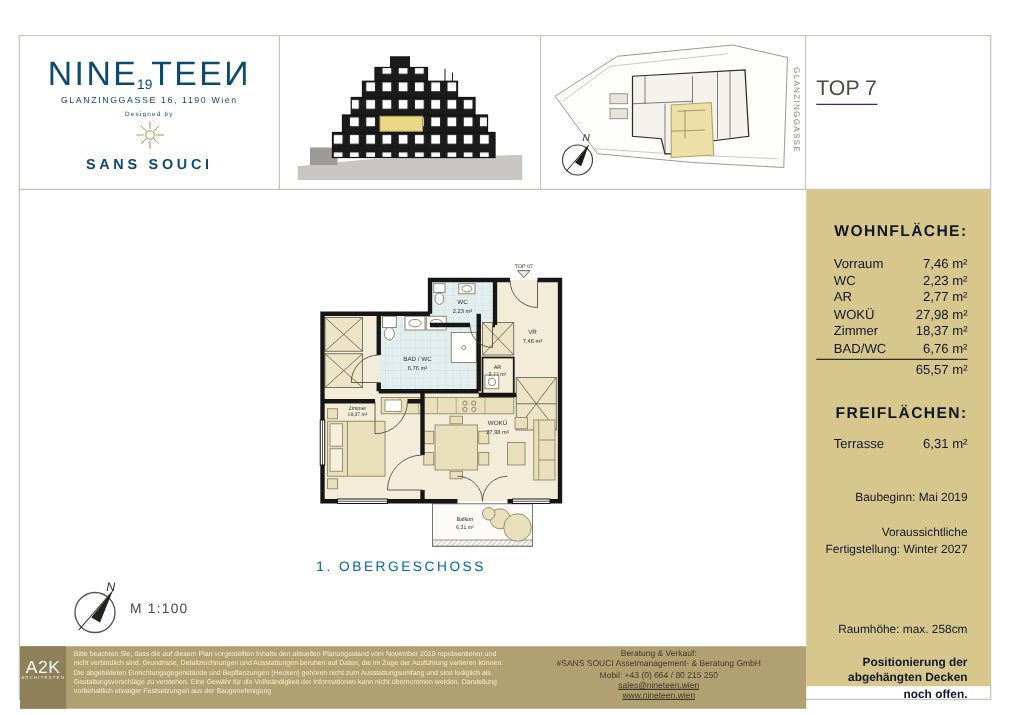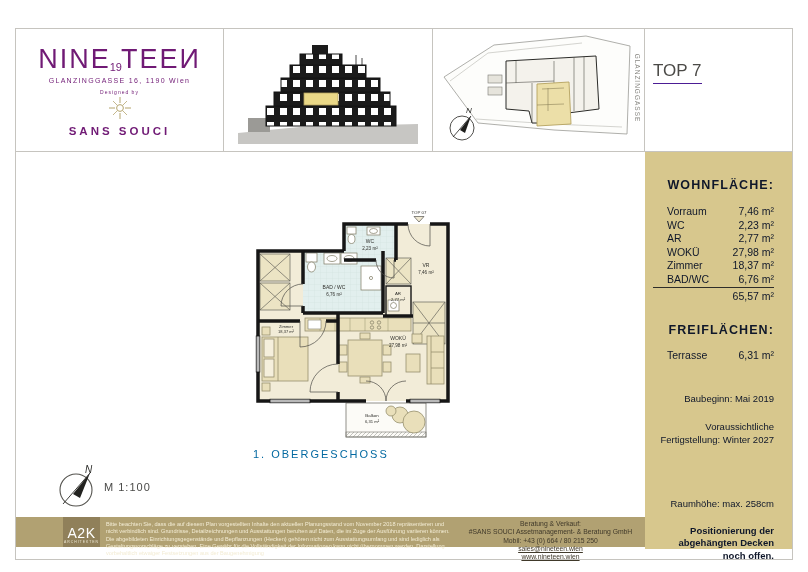--- a/index.html
+++ b/index.html
@@ -4,21 +4,21 @@
 <style>
   * { box-sizing: border-box; margin: 0; padding: 0; }
   html,body { width:808px; height:572px; background:#fff; font-family:"Liberation Sans",sans-serif; position:relative; overflow:hidden; }
   .abs { position:absolute; }
 
   
   .frame { left:15px; top:28px; width:778px; height:532px; border:1px solid #c6c4bf; }
 
   
   .hpanel { top:29px; height:123px; border-right:1px solid #c6c4bf; border-bottom:1px solid #c6c4bf; background:#fff; }
-  #panel-logo   { left:16px;  width:208px; text-align:center; color:#701a75; }
+  #panel-logo   { left:16px;  width:208px; text-align:center; color:#0c4a6e; }
   #panel-elev   { left:224px; width:209px; }
   #panel-site   { left:433px; width:212px; }
   #panel-title  { left:645px; width:147px; border-right:none; padding:32px 6px 0 8px; }
 
   .brand-name { font-size:27px; letter-spacing:2px; font-weight:400; margin-top:15px; white-space:nowrap; }
   .brand-name .l19 { font-size:11px; position:relative; top:3px; margin:0 -1px; letter-spacing:0; }
   .brand-address { font-size:7px; letter-spacing:1.3px; margin-top:2px; }
   .designed { font-size:5px; letter-spacing:1px; margin-top:5px; }
   .designer { font-size:11.5px; letter-spacing:3px; font-weight:bold; margin-top:1px; }
 
@@ -31,21 +31,21 @@
   .srow { display:flex; justify-content:space-between; font-size:10.5px; line-height:13.5px; padding-left:14px;gap:21px; }
   .srow .lbl { text-align:left; }
   .total-line { border-top:1.5px solid #2e2d29; margin-top:1px; padding-top:2px; font-size:10.5px; }
   .side-note { font-size:9.5px; line-height:12.5px; }
 
   
   #floor-label { left:253px; top:448px; font-size:11px; letter-spacing:2px; color:#0369a1; }
   #scale-label { left:104px; top:481px; font-size:11px; letter-spacing:1px; color:#4a4a48; }
 
   
-  #footer { left:16px; top:517px; width:629px; height:30px; background:#b1a172; display:flex; align-items:stretch;padding-left:47px; }
+  #footer { left:16px; top:517px; width:629px; height:50px; background:#b1a172; display:flex; align-items:stretch; }
   #a2k-box { width:37px; background:#90805a; color:#fff; text-align:center; padding-top:9px; flex:0 0 auto; }
   #a2k-box .a2k { font-size:14px; letter-spacing:.5px; line-height:14px; }
   #a2k-box .a2k-sub { font-size:3.4px; letter-spacing:1px; color:#ece6d2; }
   #disclaimer { width:356px; padding:4px 6px 0 6px; font-size:5.6px; line-height:7.3px; color:#f3ecd4; text-align:left; }
   #contact { flex:1; text-align:center; padding-top:3px; font-size:6.8px; line-height:8.3px; color:#40392a; }
   #contact a { color:#40392a; }
 
   svg text { font-family:"Liberation Sans",sans-serif; }
 </style>
 </head>

